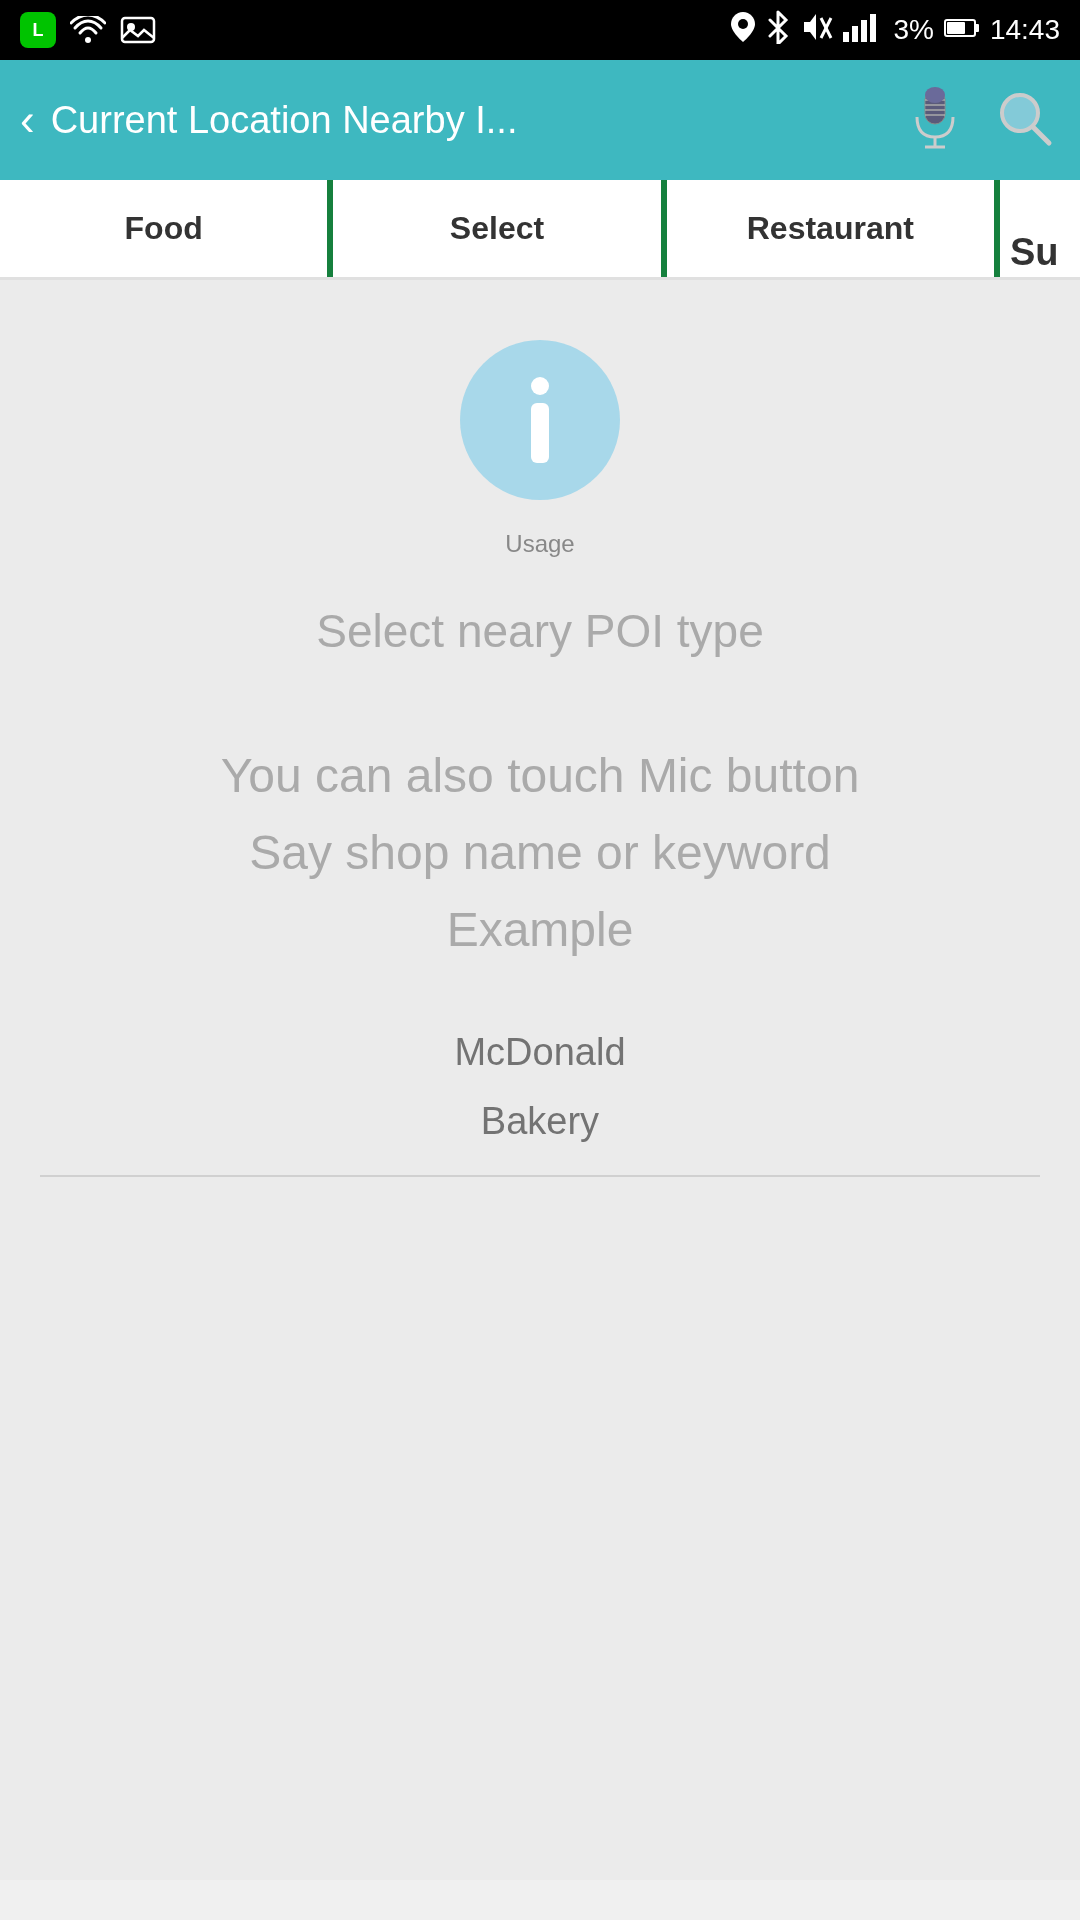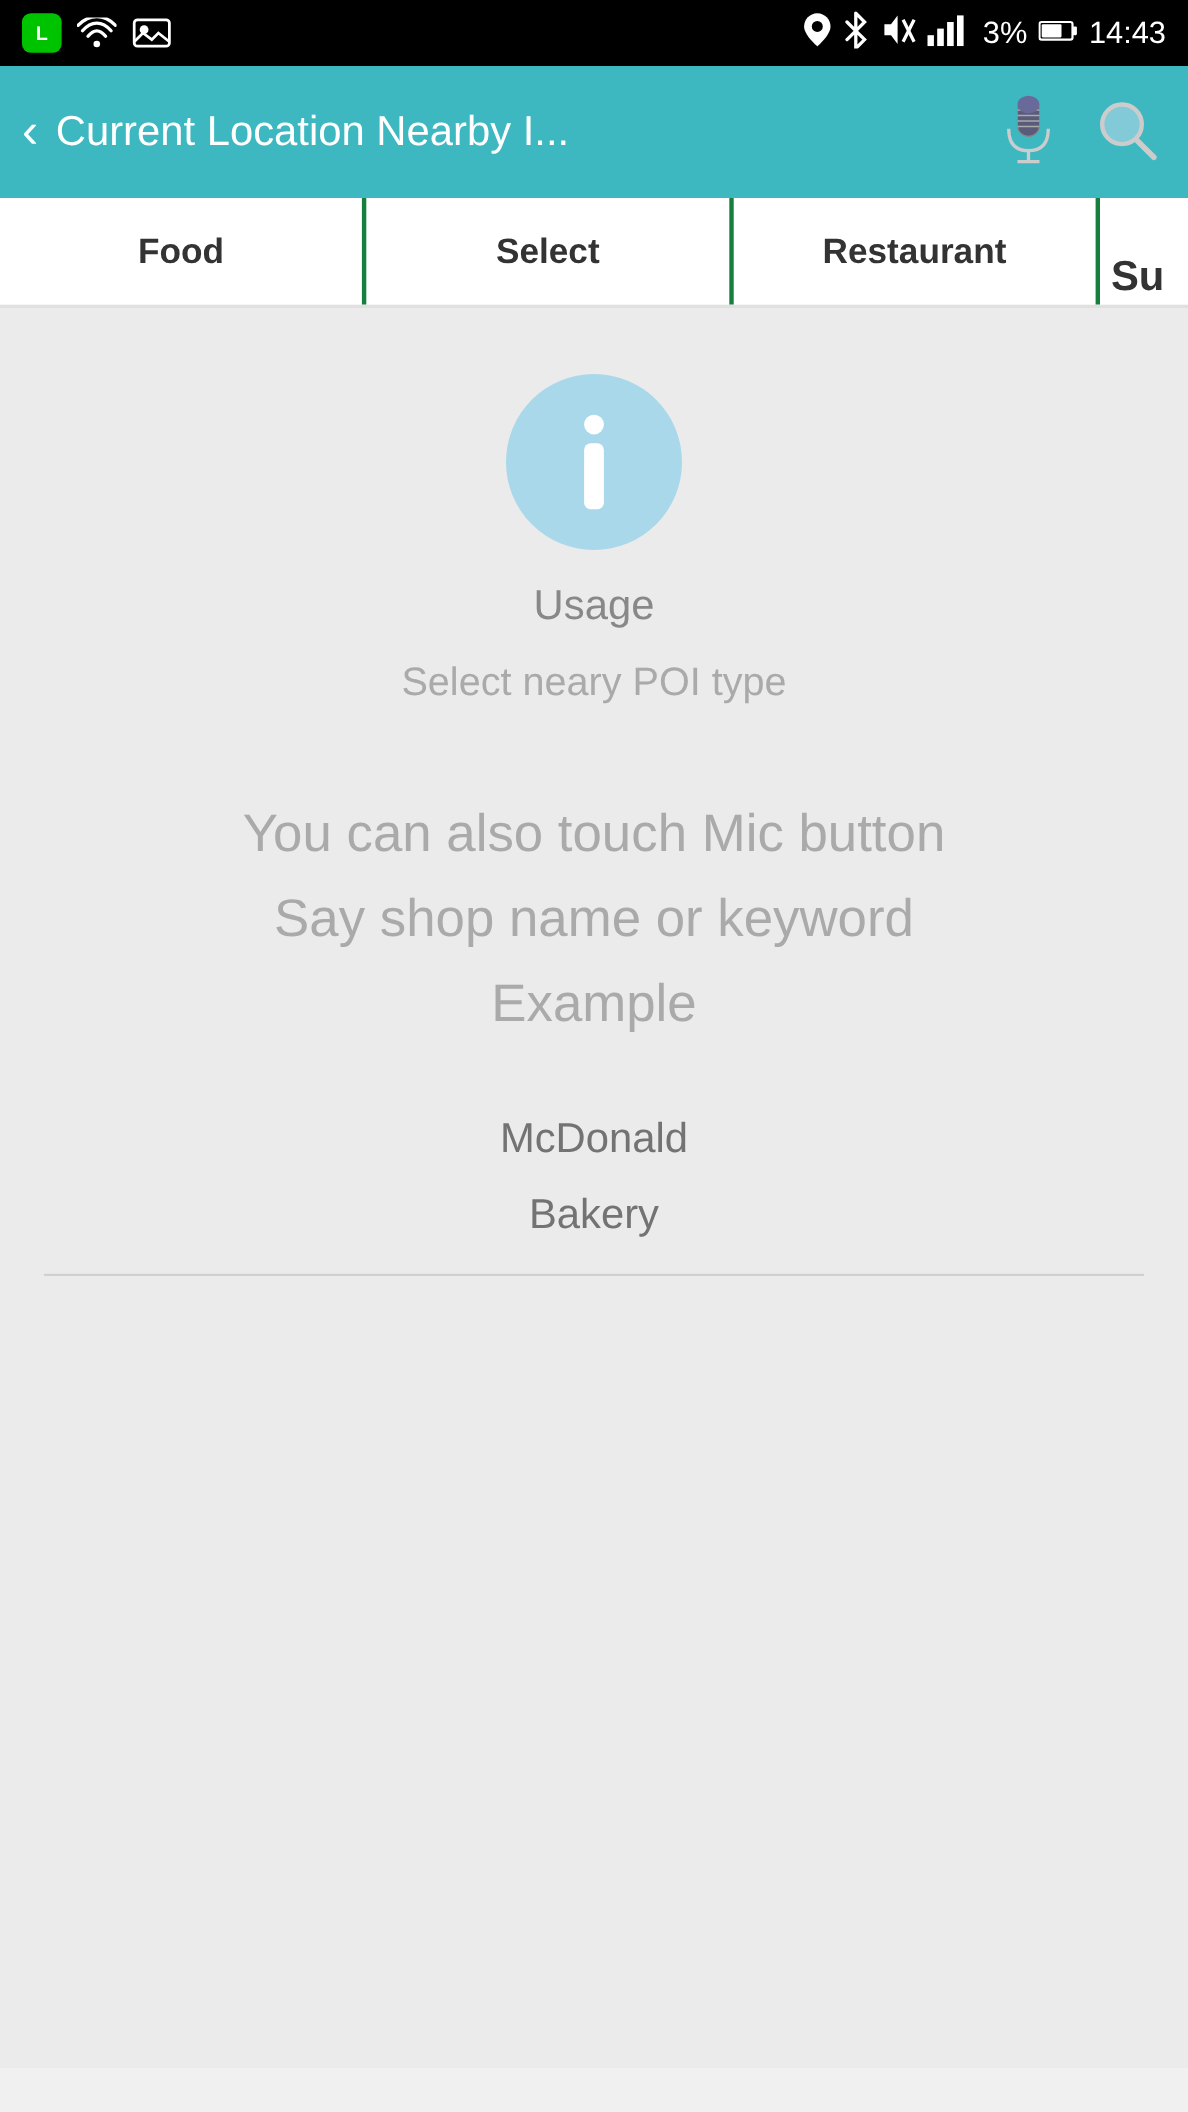--- a/index.html
+++ b/index.html
@@ -130,21 +130,21 @@
     }
 
     .tab-item {
       flex: 1;
       display: flex;
       align-items: center;
       justify-content: center;
       font-size: 32px;
       font-weight: bold;
       color: #333;
-      border-right: 4px solid #15803d;
+      border-right: 6px solid #15803d;
       cursor: pointer;
       position: relative;
       padding-bottom: 0;
     }
 
     .tab-item:last-child {
       border-right: none;
     }
 
     .tab-item-partial {
@@ -199,27 +199,27 @@
     }
 
     .info-bar {
       width: 18px;
       height: 60px;
       border-radius: 6px;
       background-color: #fff;
     }
 
     .usage-text {
-      font-size: 38px;
+      font-size: 24px;
       color: #888;
-      margin-bottom: 26px;
+      margin-bottom: 46px;
     }
 
     .select-poi-text {
-      font-size: 36px;
+      font-size: 46px;
       color: #aaa;
       text-align: center;
       margin-bottom: 80px;
     }
 
     .instructions-text {
       font-size: 48px;
       color: #aaa;
       text-align: center;
       line-height: 1.6;

